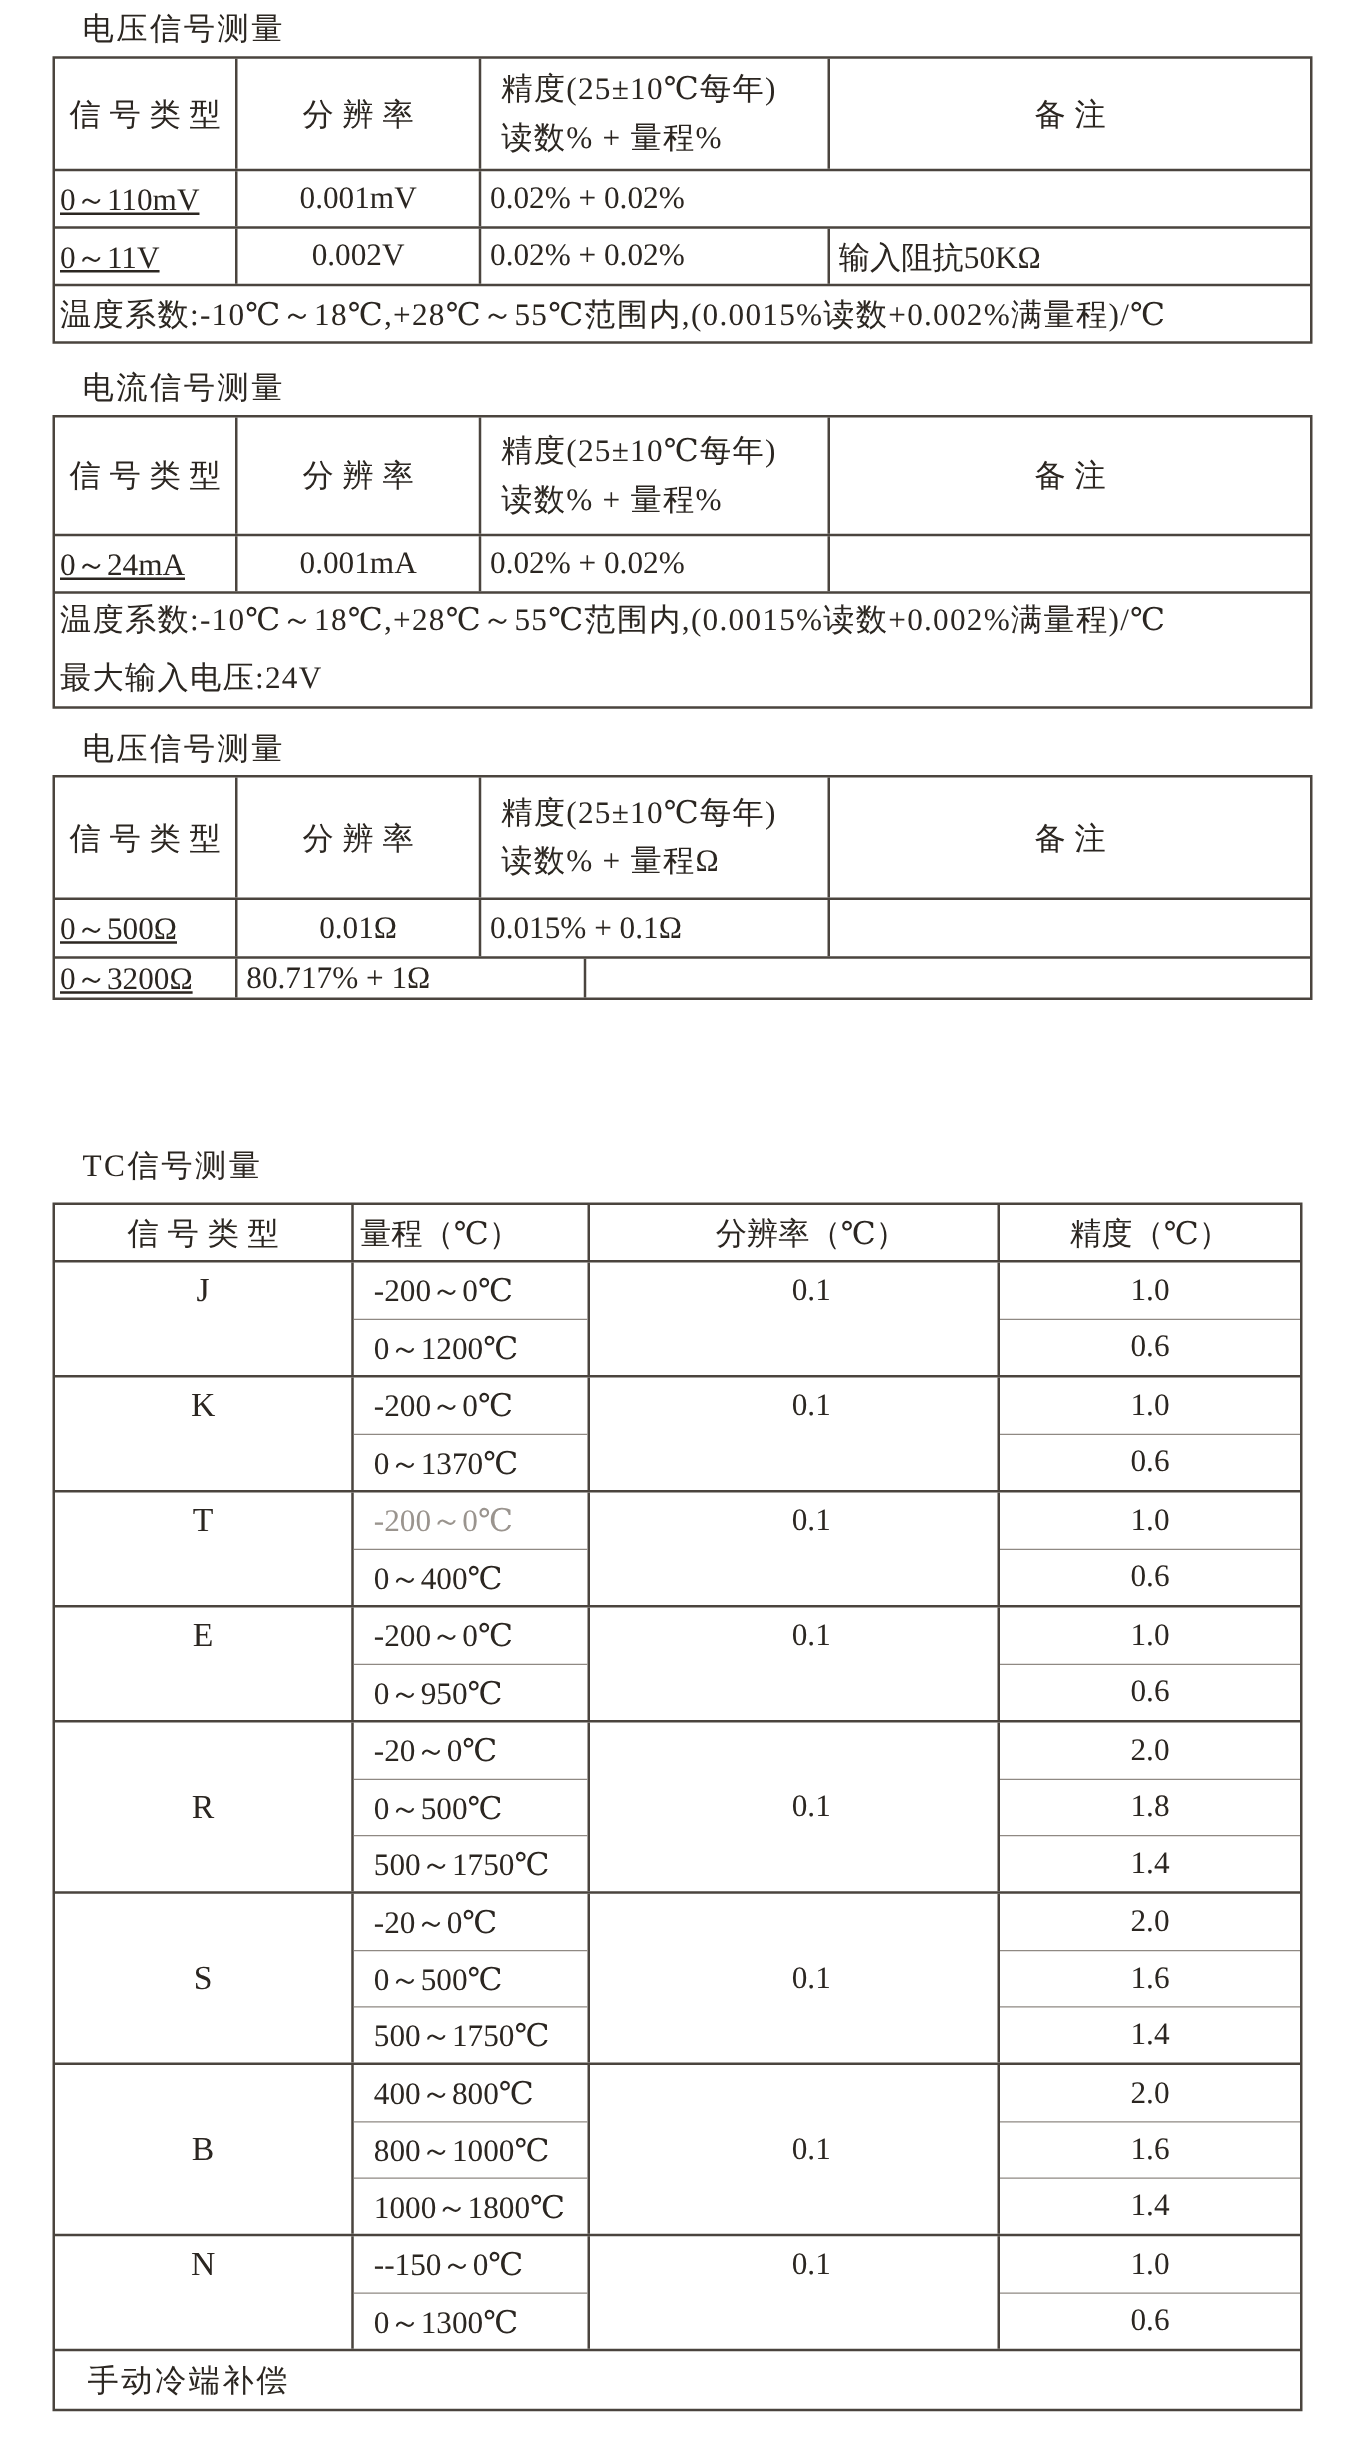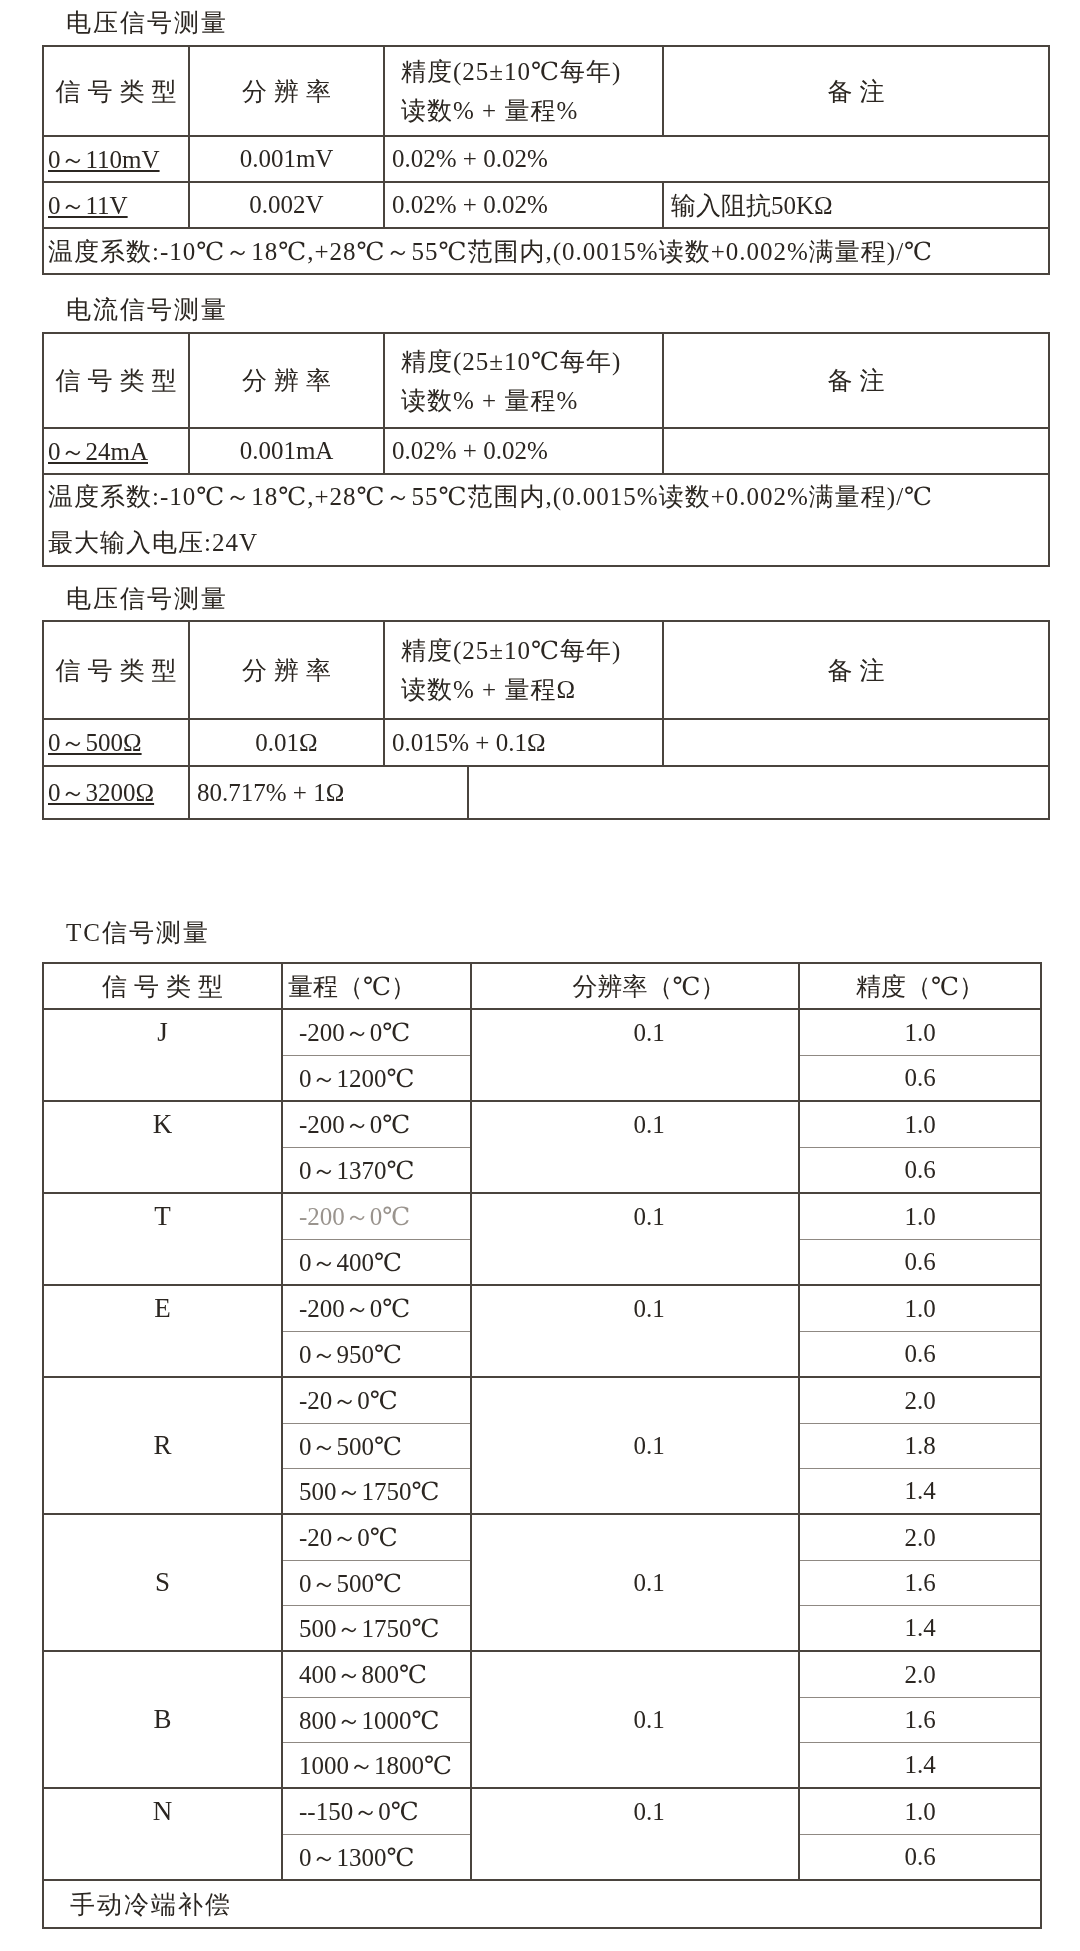--- a/index.html
+++ b/index.html
@@ -147,21 +147,21 @@
         <div>读数% + 量程Ω</div>
       </div>
       <div class="cell c4 hc sp">备注</div>
     </div>
     <div class="row" style="height:47px">
       <div class="cell c1 lft">0～500Ω</div>
       <div class="cell c2 ctr">0.01Ω</div>
       <div class="cell c3 pad">0.015% + 0.1Ω</div>
       <div class="cell c4 pad"></div>
     </div>
-    <div class="row" style="height:53px">
+    <div class="row" style="height:33px">
       <div class="cell c1 lft">0～3200Ω</div>
       <div class="cell c3 pad">80.717% + 1Ω</div>
       <div class="cell c4 pad"></div>
     </div>
   </div>
 
   <div class="title" style="top:916px">TC信号测量</div>
 
   <div class="t4">
     <div class="hrow4">

